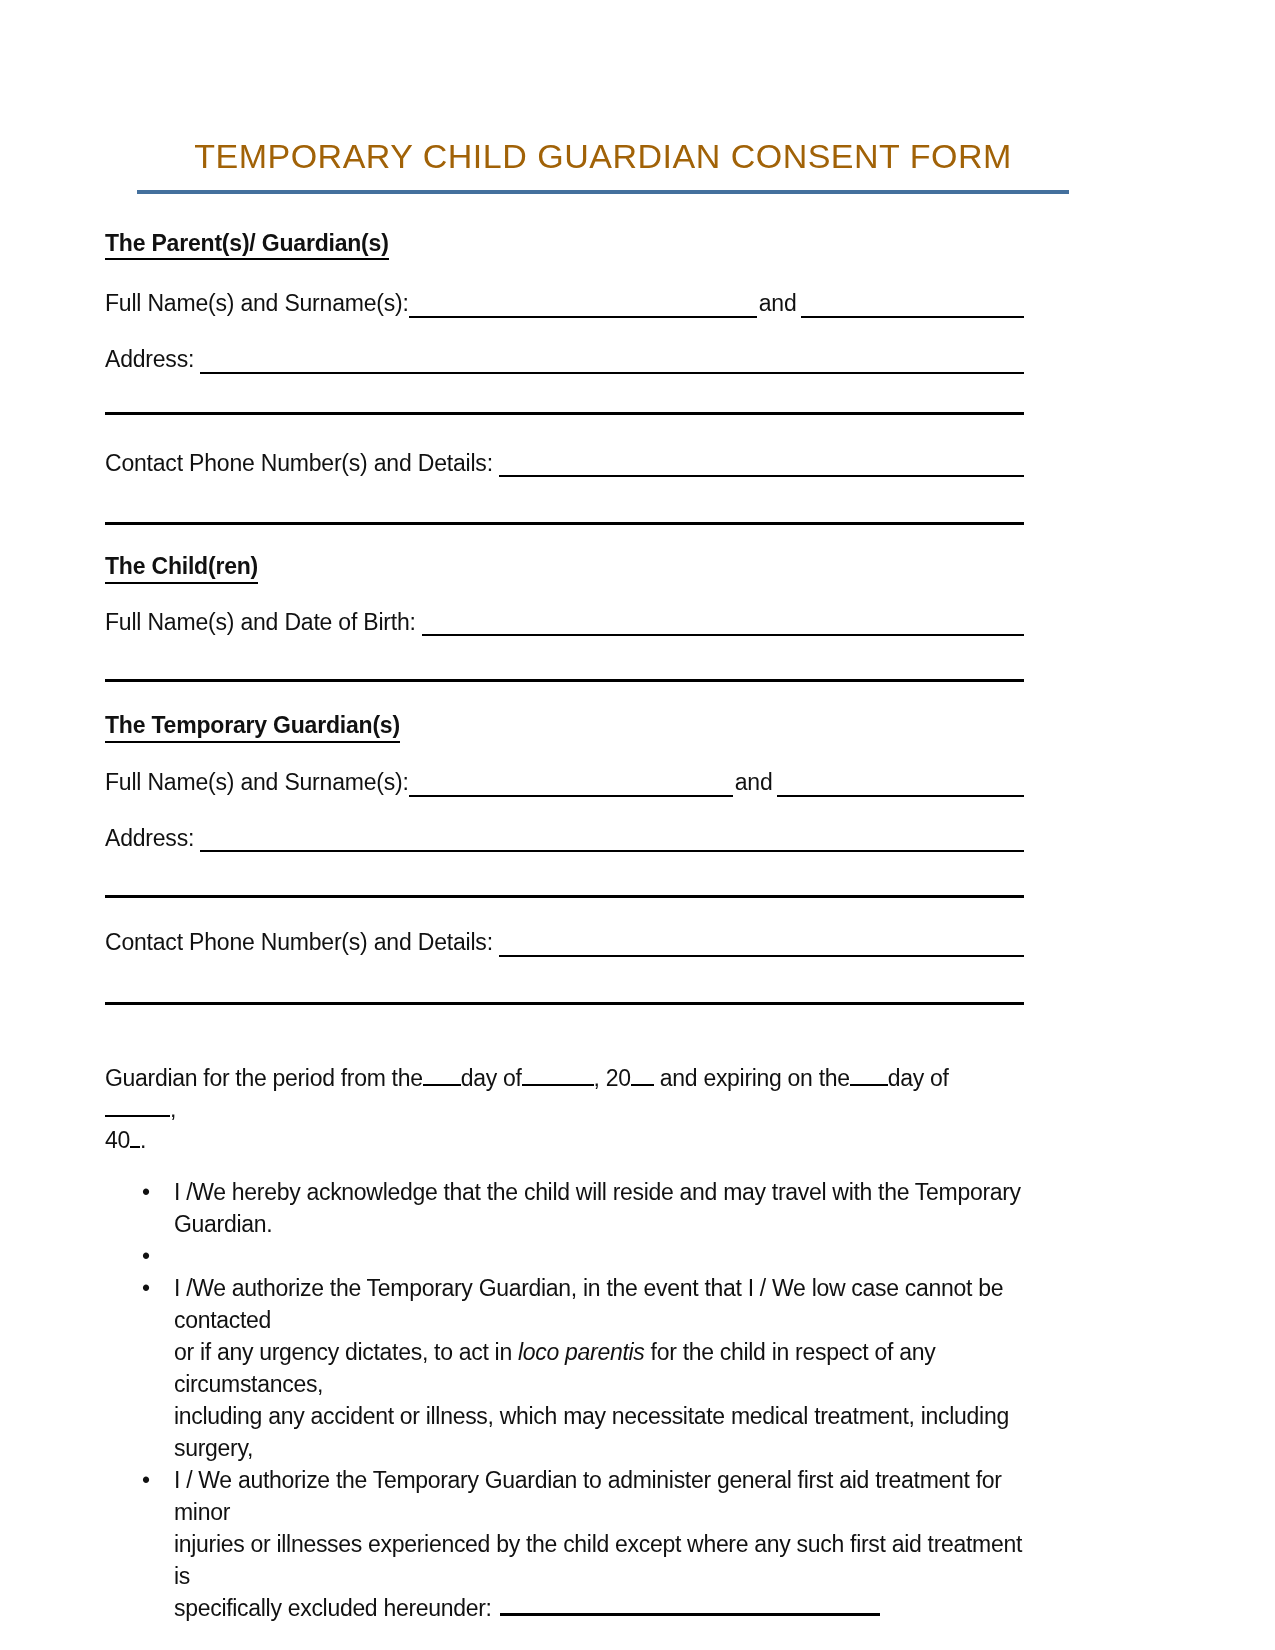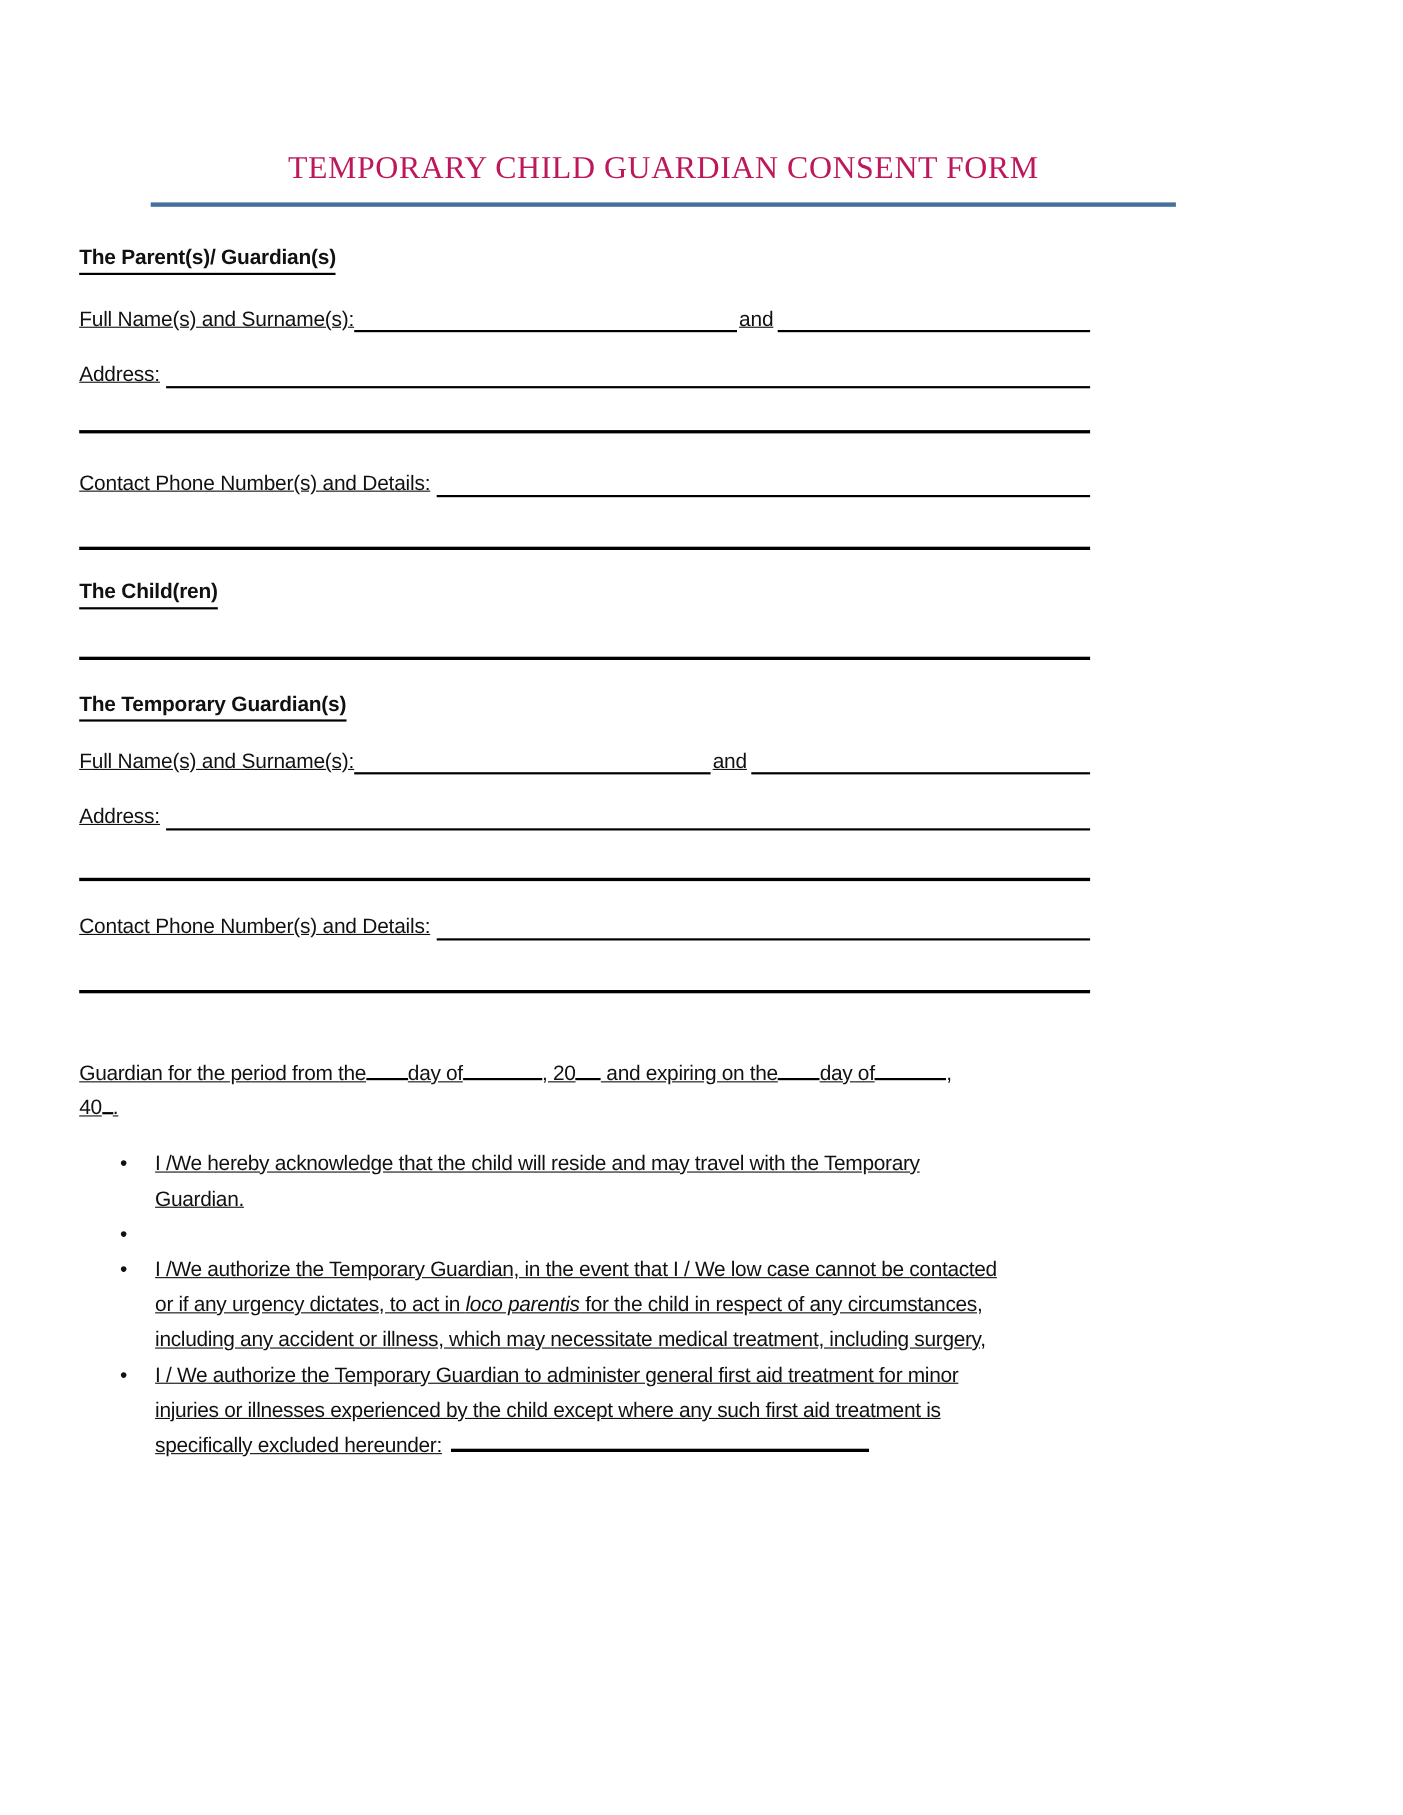--- a/index.html
+++ b/index.html
@@ -13,34 +13,33 @@
   }
   
   .title-block {
     margin:136px 0 0 137px;
     width:932px;
     text-align:center;
     padding-bottom:13px;
     border-bottom:4px solid #44709d;
   }
   .title {
-    font-family:Liberation Serif, serif;
-    font-size:29px;
+    font-family:Liberation Sans, sans-serif;
+    font-size:34px;
     line-height:1.2;
-    color:#be185d;
+    color:#a16207;
     letter-spacing:0.5px;
     white-space:nowrap;
   }
   .content {
-    margin-left:72px;
+    margin-left:105px;
     width:919px;
-    font-size:19px;
+    font-size:23px;
     letter-spacing:-0.2px;
     line-height:1.2;
-    text-decoration:underline;
   }
   .heading-row { }
   .sec-heading {
     display:inline-block;
     font-weight:bold;
     padding-bottom:1px;
     border-bottom:2px solid #000;
   }
   .field-row { display:flex; align-items:flex-end; }
   .blank {
@@ -140,20 +139,24 @@
     <div class="field-row mt-row3">
       <span>Contact Phone Number(s) and Details:</span>
       <span class="blank grow gap6"></span>
     </div>
     <div class="fw-line mt-line2"></div>
 
     <div class="heading-row mt-h2">
       <span class="sec-heading">The Child(ren)</span>
     </div>
 
+    <div class="field-row mt-row4">
+      <span>Full Name(s) and Date of Birth:</span>
+      <span class="blank grow gap6"></span>
+    </div>
     <div class="fw-line mt-line3"></div>
 
     <div class="heading-row mt-h3">
       <span class="sec-heading">The Temporary Guardian(s)</span>
     </div>
 
     <div class="field-row mt-row5">
       <span>Full Name(s) and Surname(s):</span>
       <span class="blank w324"></span>
       <span class="and">and</span>

